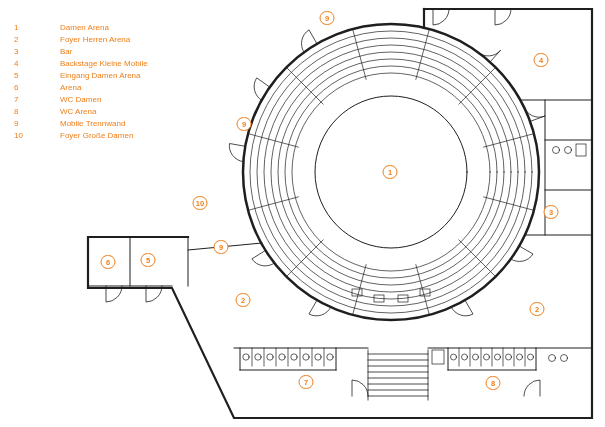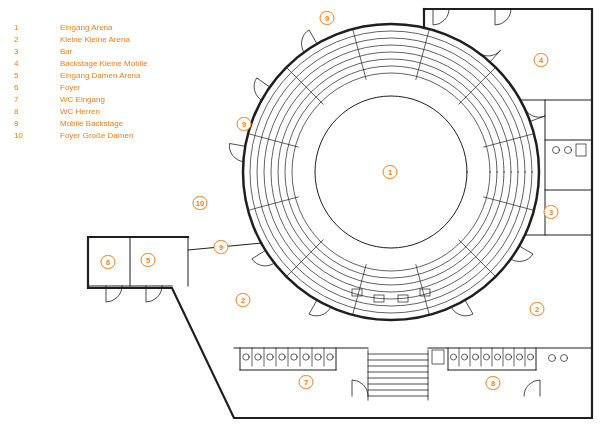--- a/index.html
+++ b/index.html
@@ -161,53 +161,53 @@
         <circle cx="556" cy="150" r="3.5"></circle>
           <circle cx="568" cy="150" r="3.5"></circle>
         <rect x="576" y="144" width="10" height="12"></rect>
       </g>
     </g>
   </svg>
 
   <div class="legend">
       <div class="legend-row">
       <span class="legend-num">1</span>
-      <span class="legend-label">Eingang Arena</span>
+      <span class="legend-label">Damen Arena</span>
     </div>
       <div class="legend-row">
       <span class="legend-num">2</span>
-      <span class="legend-label">Kleine Kleine Arena</span>
+      <span class="legend-label">Foyer Herren Arena</span>
     </div>
       <div class="legend-row">
       <span class="legend-num">3</span>
       <span class="legend-label">Bar</span>
     </div>
       <div class="legend-row">
       <span class="legend-num">4</span>
       <span class="legend-label">Backstage Kleine Mobile</span>
     </div>
       <div class="legend-row">
       <span class="legend-num">5</span>
       <span class="legend-label">Eingang Damen Arena</span>
     </div>
       <div class="legend-row">
       <span class="legend-num">6</span>
-      <span class="legend-label">Foyer</span>
+      <span class="legend-label">Arena</span>
     </div>
       <div class="legend-row">
       <span class="legend-num">7</span>
-      <span class="legend-label">WC Eingang</span>
+      <span class="legend-label">WC Damen</span>
     </div>
       <div class="legend-row">
       <span class="legend-num">8</span>
-      <span class="legend-label">WC Herren</span>
+      <span class="legend-label">WC Arena</span>
     </div>
       <div class="legend-row">
       <span class="legend-num">9</span>
-      <span class="legend-label">Mobile Backstage</span>
+      <span class="legend-label">Mobile Trennwand</span>
     </div>
       <div class="legend-row">
       <span class="legend-num">10</span>
       <span class="legend-label">Foyer Große Damen</span>
     </div>
     </div>
 
 <div class="marker" style="left: 327px; top: 18px;">
       <span>9</span>
     </div>

